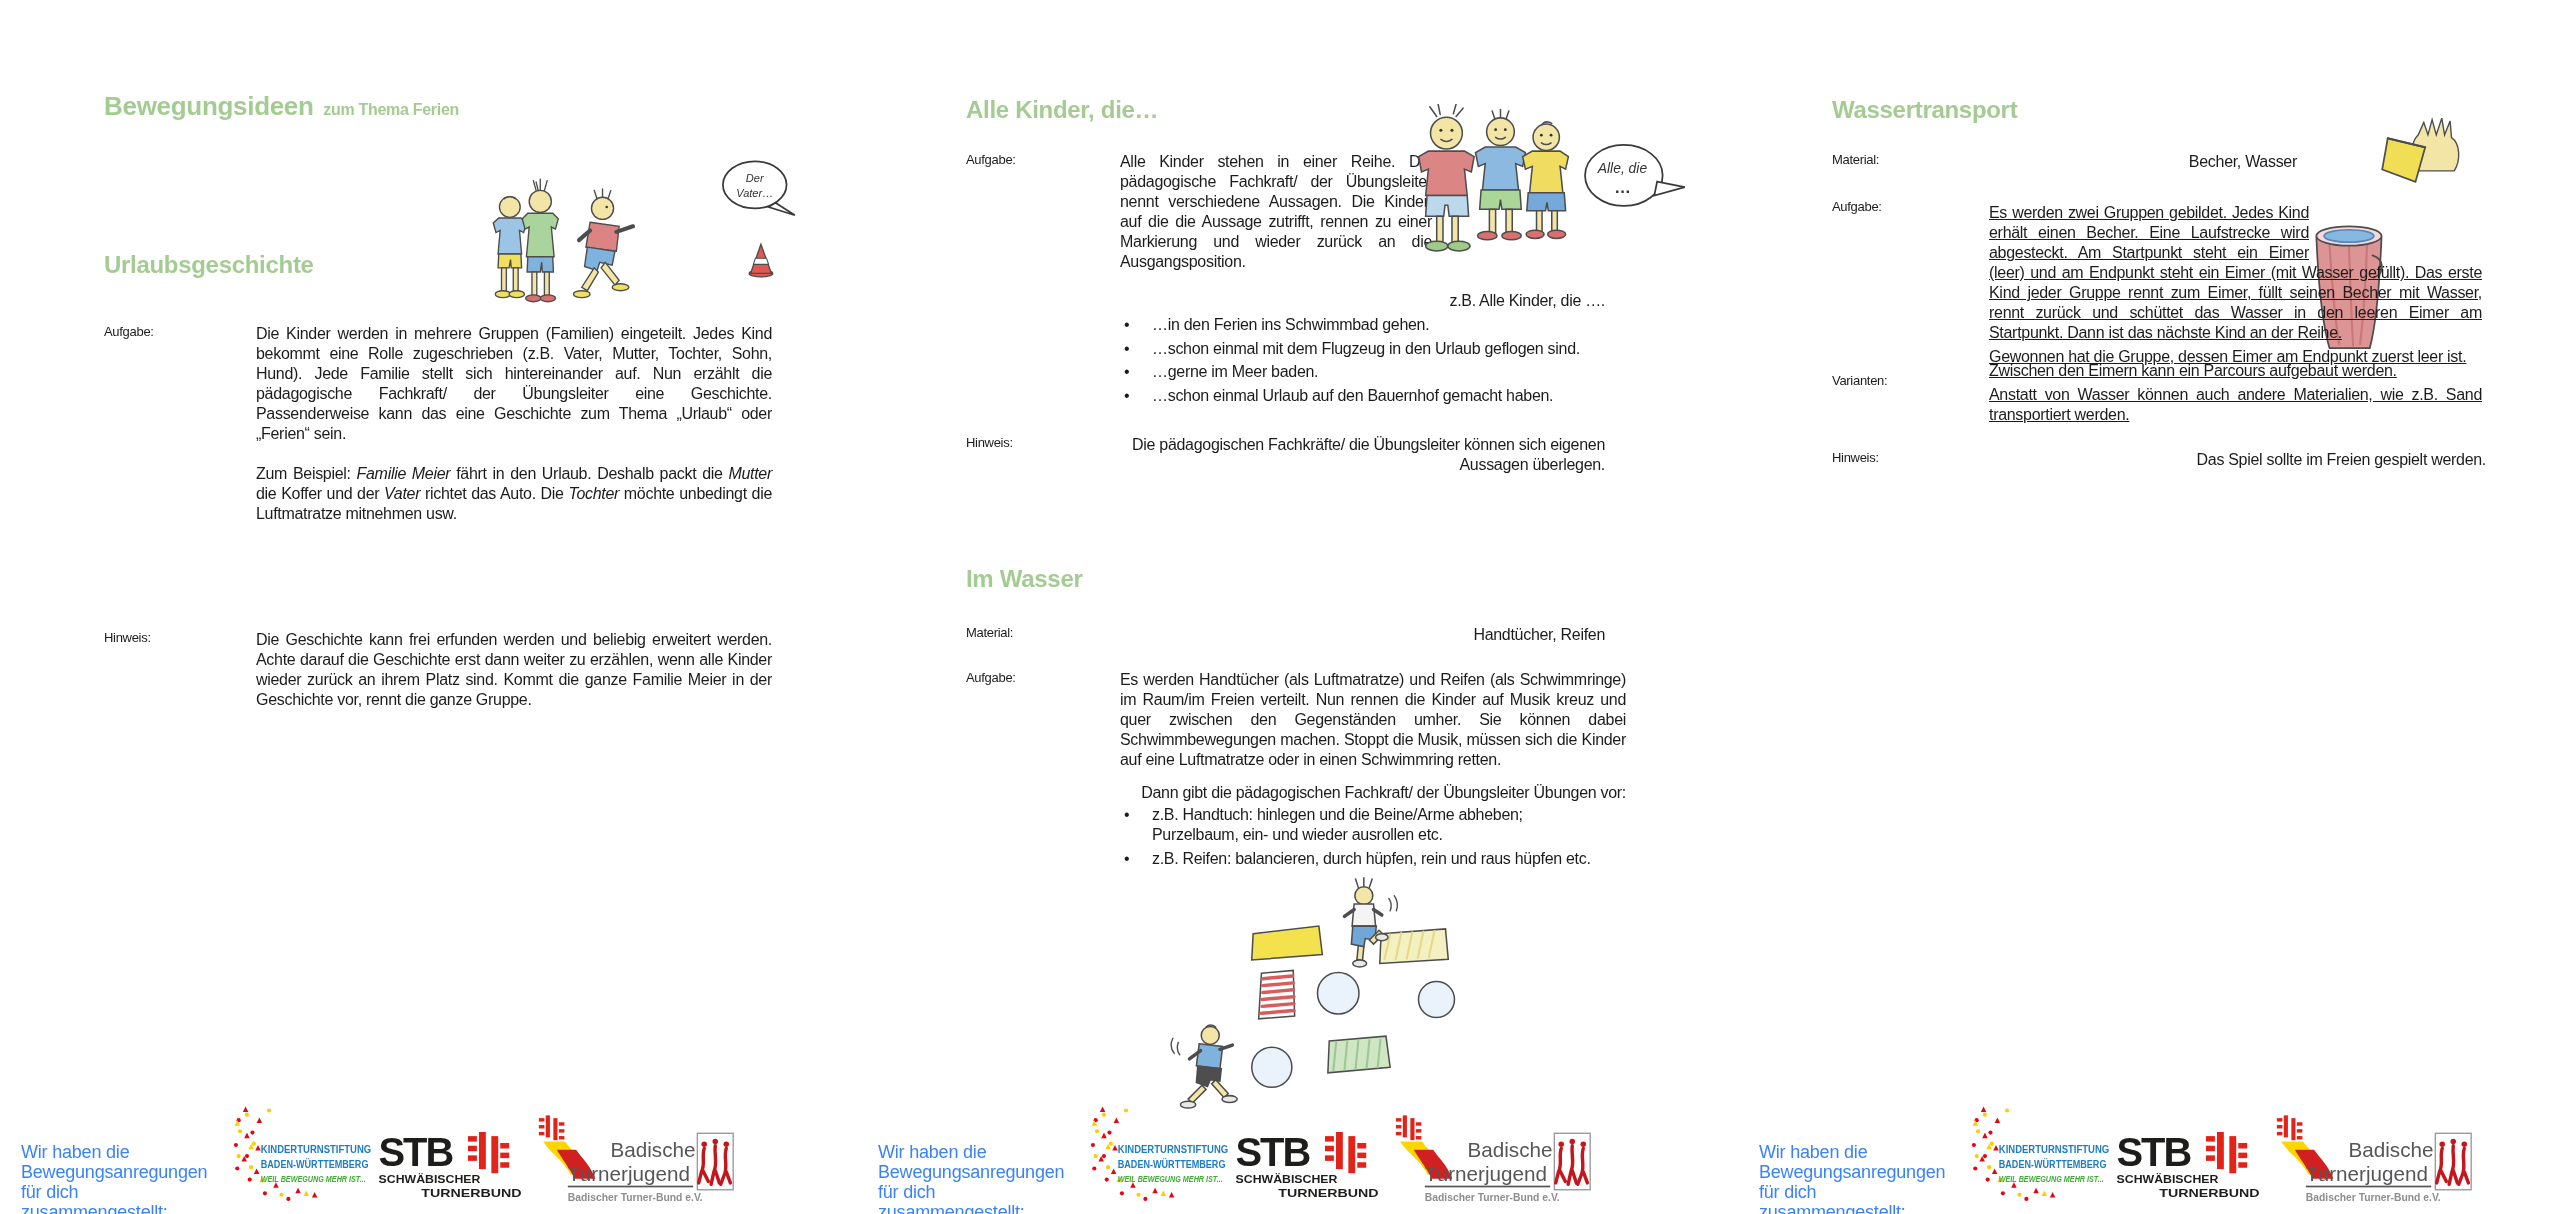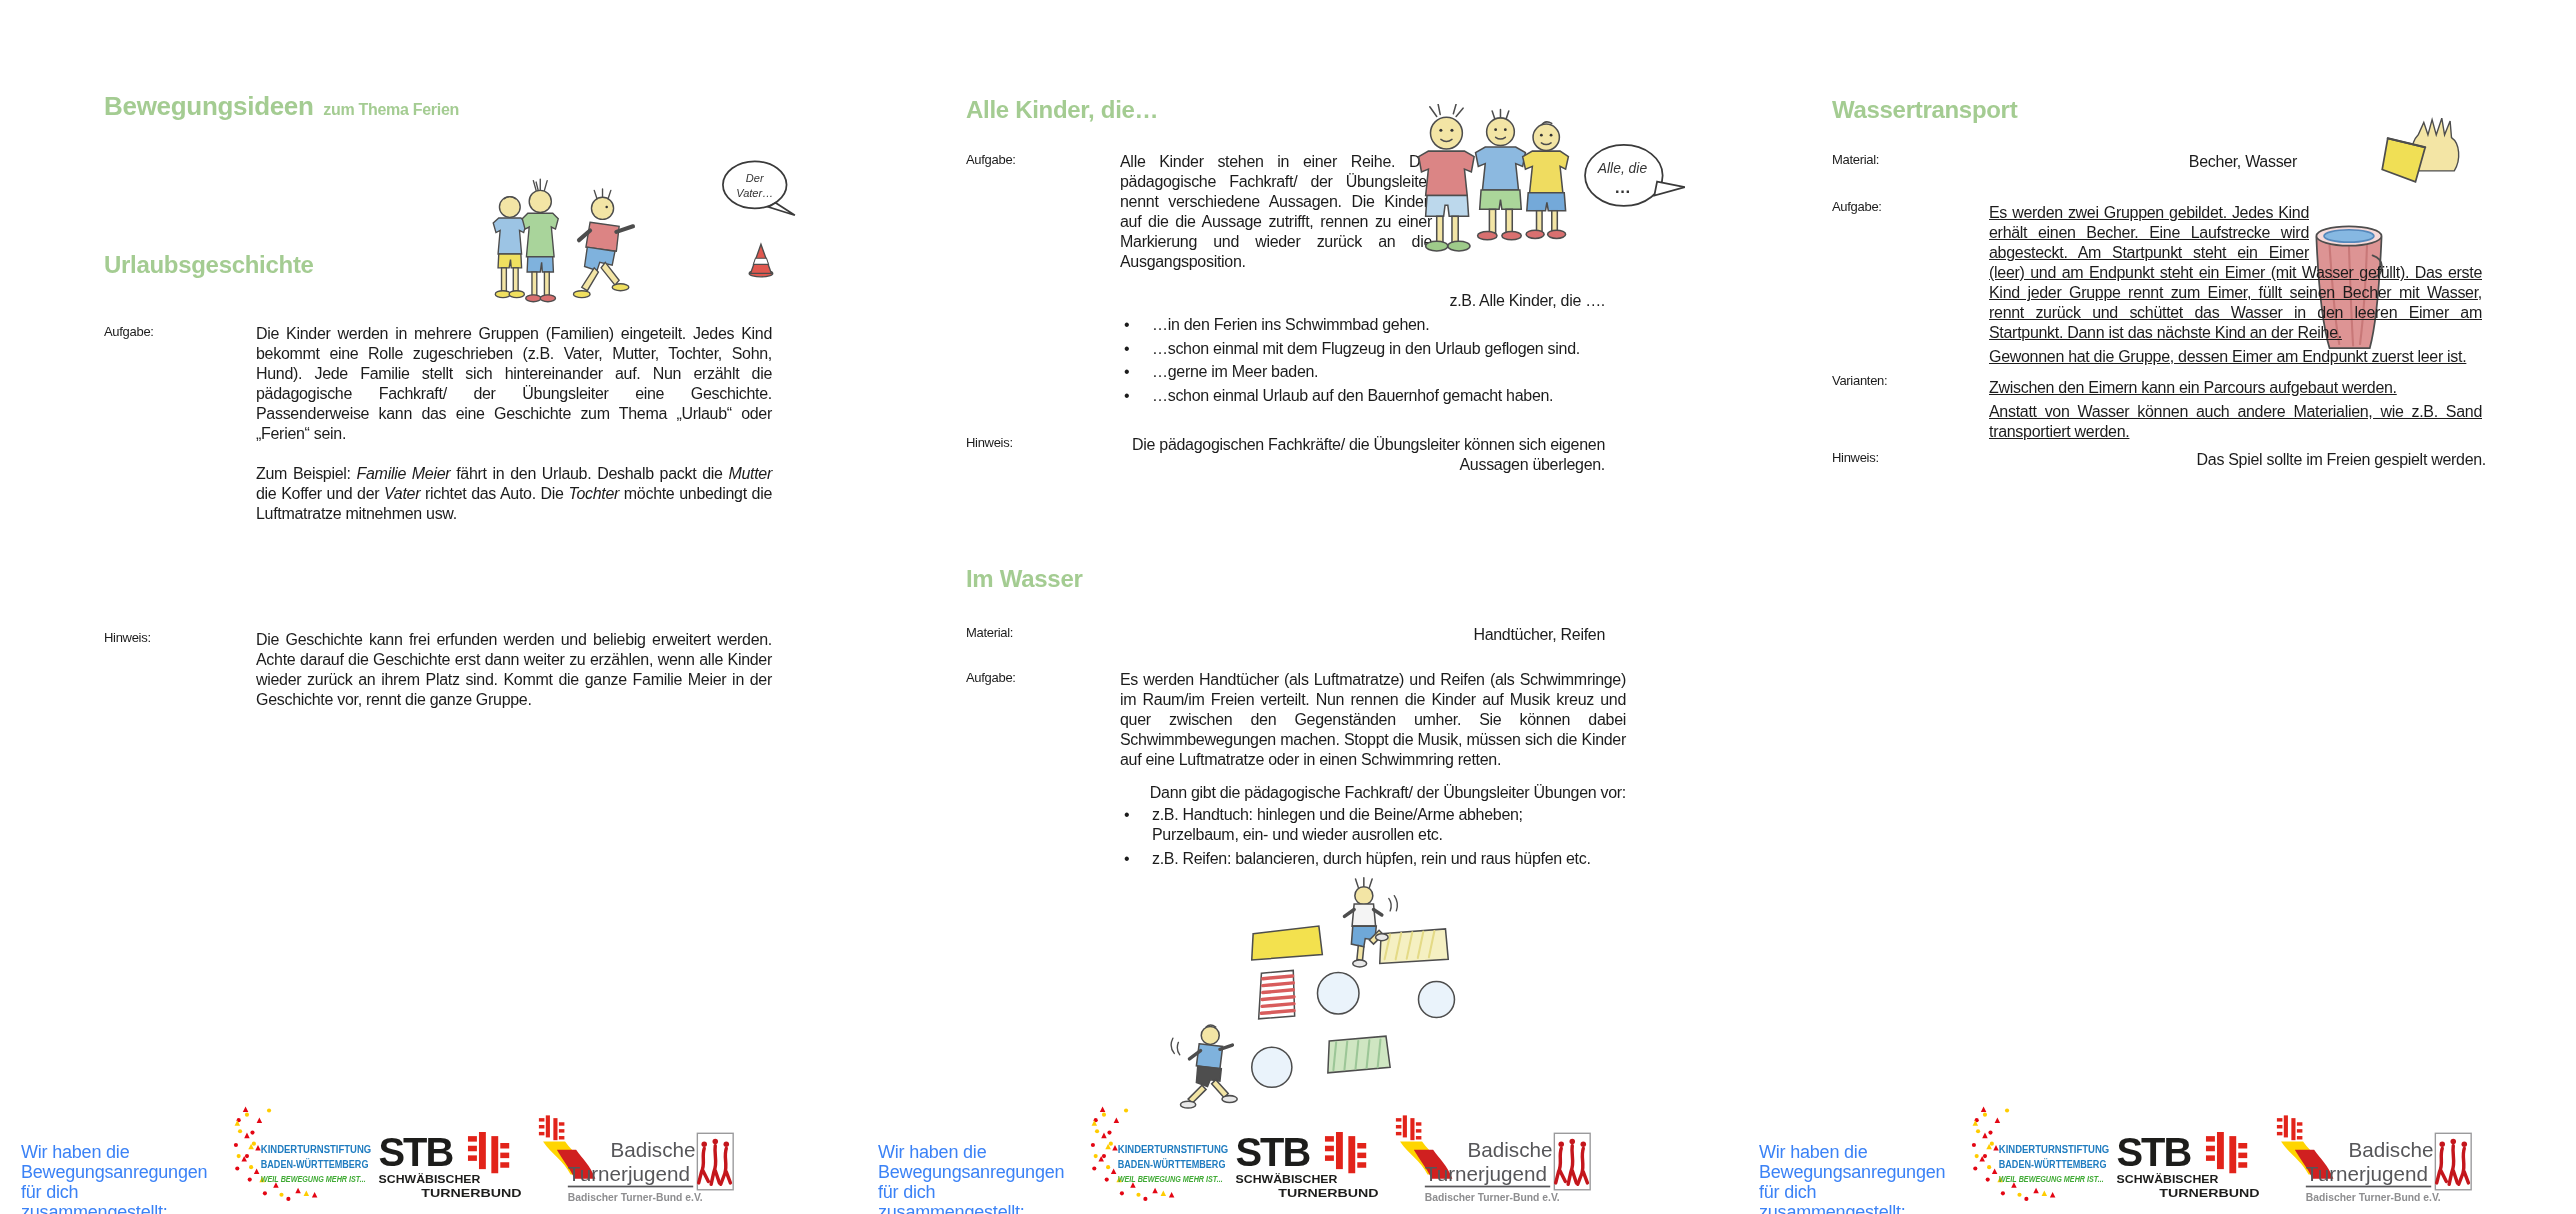--- a/index.html
+++ b/index.html
@@ -172,21 +172,21 @@
 <div class="abs body-text nojust" style="left:1120px; top:435px; width:485px;">Die pädagogischen Fachkräfte/ die Übungsleiter können sich eigenen Aussagen überlegen.</div>
 
 <div class="abs h2" style="left:966px; top:565px;">Im Wasser</div>
 
 <div class="abs label" style="left:966px; top:625px;">Material:</div>
 <div class="abs body-text nojust" style="left:1120px; top:625px; width:485px;">Handtücher, Reifen</div>
 
 <div class="abs label" style="left:966px; top:670px;">Aufgabe:</div>
 <div class="abs body-text" style="left:1120px; top:670px; width:506px;">Es werden Handtücher (als Luftmatratze) und Reifen (als Schwimmringe) im Raum/im Freien verteilt. Nun rennen die Kinder auf Musik kreuz und quer zwischen den Gegenständen umher. Sie können dabei Schwimmbewegungen machen. Stoppt die Musik, müssen sich die Kinder auf eine Luftmatratze oder in einen Schwimmring retten.</div>
 
-<div class="abs body-text nojust" style="left:1120px; top:783px; width:506px;">Dann gibt die pädagogische Fachkraft/ der Übungsleiter Übungen vor:</div>
+<div class="abs body-text nojust" style="left:1120px; top:783px; width:506px;">Dann gibt die pädagogischen Fachkraft/ der Übungsleiter Übungen vor:</div>
 
 <ul class="abs bullets" style="left:1124px; top:805px; width:478px;">
     <li>
     <span class="bullet-dot">•</span>
     <span class="bullet-text">z.B. Handtuch: hinlegen und die Beine/Arme abheben; Purzelbaum, ein- und wieder ausrollen etc.</span>
   </li>
     <li>
     <span class="bullet-dot">•</span>
     <span class="bullet-text">z.B. Reifen: balancieren, durch hüpfen, rein und raus hüpfen etc.</span>
   </li>
@@ -258,21 +258,21 @@
 <div class="abs body-text nojust" style="left:1985px; top:152px; width:312px;">Becher, Wasser</div>
 
 <div class="abs label" style="left:1832px; top:199px;">Aufgabe:</div>
 <div class="abs body-text" style="left:1985px; top:199px; width:501px;">
   <span class="wrap-spacer"></span>
   <p class="tight">Es werden zwei Gruppen gebildet. Jedes Kind erhält einen Becher. Eine Laufstrecke wird abgesteckt. Am Startpunkt steht ein Eimer (leer) und am Endpunkt steht ein Eimer (mit Wasser gefüllt). Das erste Kind jeder Gruppe rennt zum Eimer, füllt seinen Becher mit Wasser, rennt zurück und schüttet das Wasser in den leeren Eimer am Startpunkt. Dann ist das nächste Kind an der Reihe.</p>
   <p class="tight">Gewonnen hat die Gruppe, dessen Eimer am Endpunkt zuerst leer ist.</p>
 </div>
 
 <div class="abs label" style="left:1832px; top:373px;">Varianten:</div>
-<div class="abs body-text" style="left:1985px; top:374px; width:501px;">
+<div class="abs body-text" style="left:1985px; top:357px; width:501px;">
   <p class="tight">Zwischen den Eimern kann ein Parcours aufgebaut werden.</p>
   <p class="tight">Anstatt von Wasser können auch andere Materialien, wie z.B. Sand transportiert werden.</p>
 </div>
 
 <div class="abs label" style="left:1832px; top:450px;">Hinweis:</div>
 <div class="abs body-text nojust" style="left:1985px; top:450px; width:501px;">Das Spiel sollte im Freien gespielt werden.</div>
 
 <div class="abs footer" style="left:21px; top:1104px; width:734px; height:111px;">
   <div class="abs credit" style="left:0; top:38px; width:194px;">
     <div>Wir haben die Bewegungsanregungen</div>

